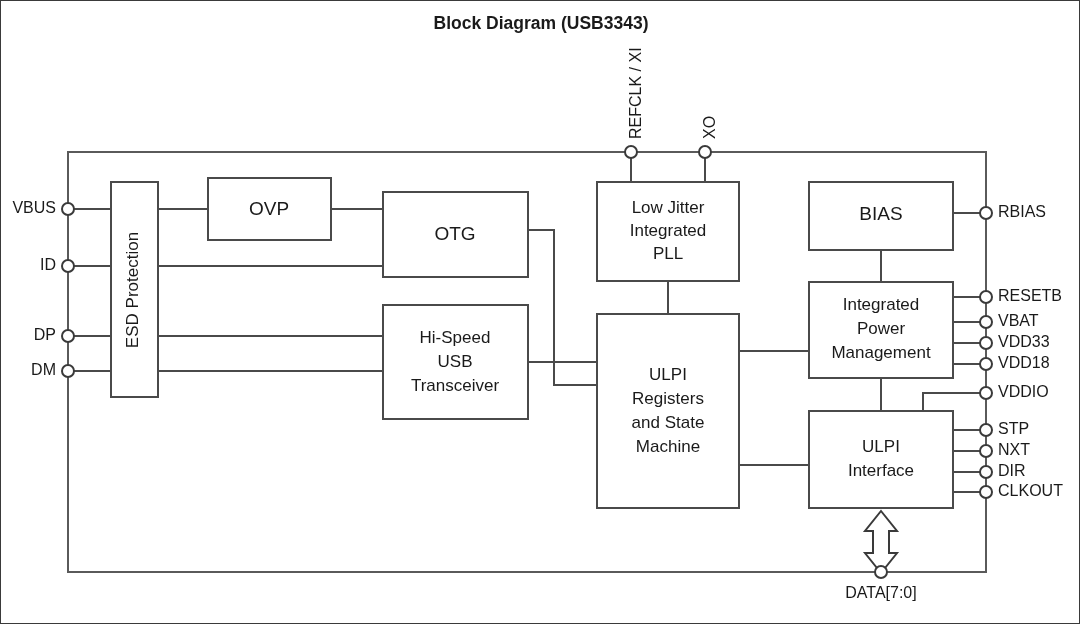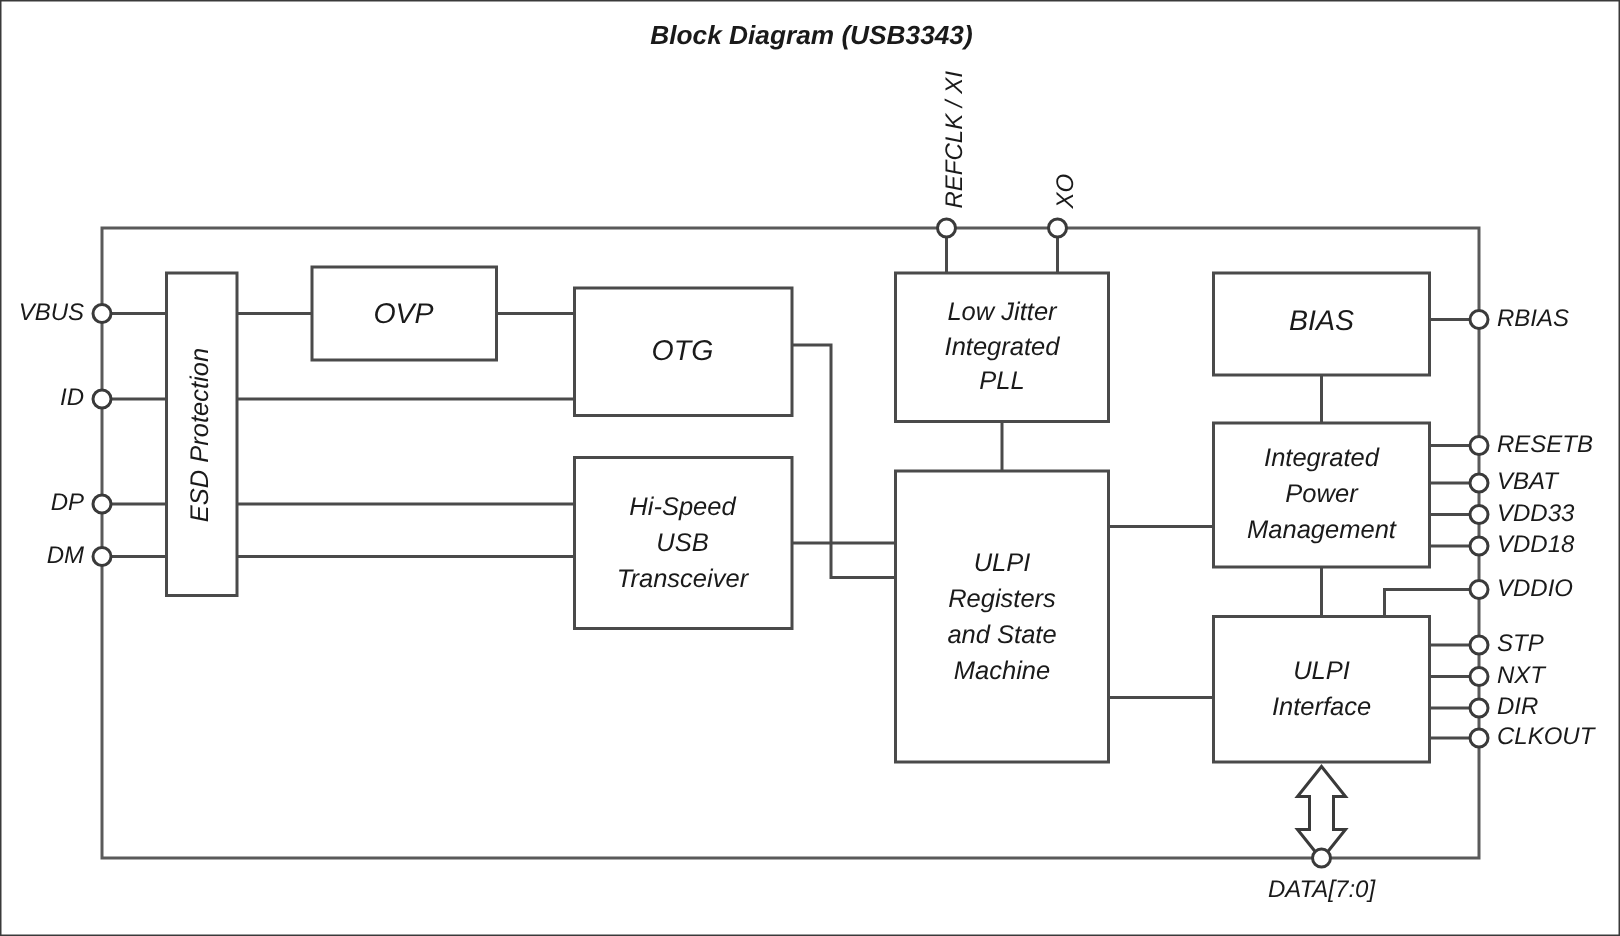--- a/index.html
+++ b/index.html
@@ -11,21 +11,20 @@
     font-family: "Liberation Sans", sans-serif;
   }
   #canvas {
     position: relative;
     width: 1080px;
     height: 624px;
     background: #ffffff;
     box-sizing: border-box;
     border: 1px solid #3a3a3a;
     overflow: hidden;
-    font-style: italic;
   }
   #diagram-svg {
     position: absolute;
     left: 0;
     top: 0;
     width: 1080px;
     height: 624px;
   }
   .title-text {
     font-size: 17.5px;

